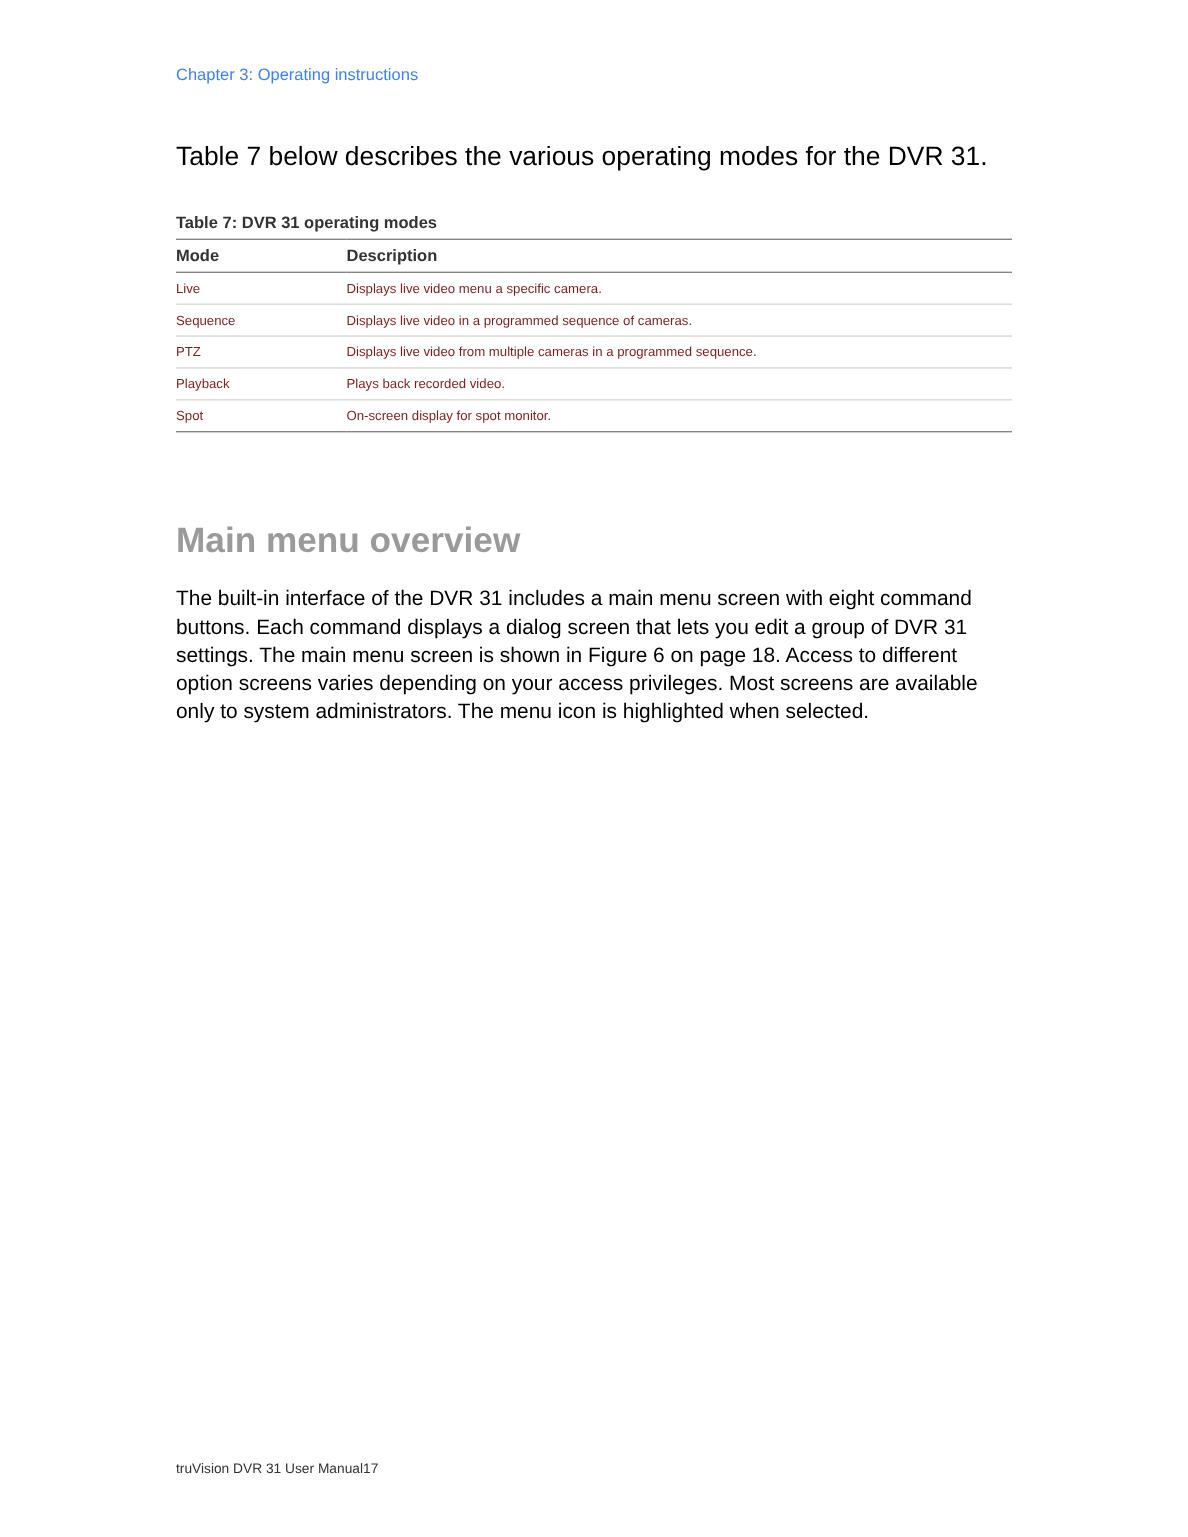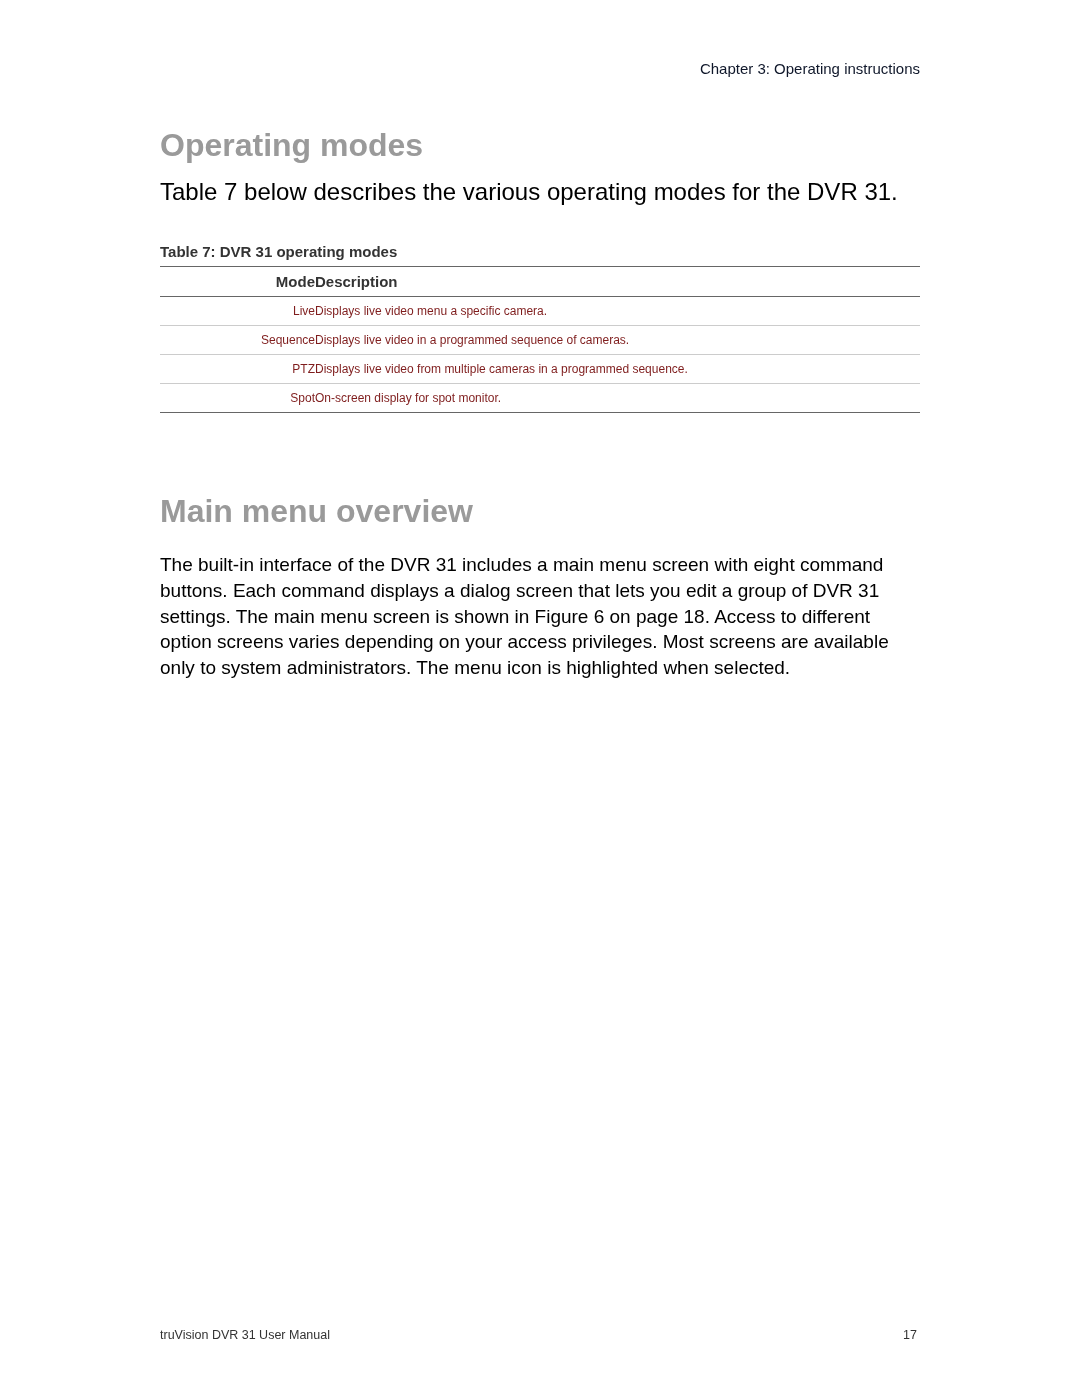--- a/index.html
+++ b/index.html
@@ -12,23 +12,22 @@
       height: 1397px;
       background: #ffffff;
       font-family: Arial, Helvetica, sans-serif;
       color: #000000;
       position: relative;
     }
     .page {
       padding: 60px 160px 60px 160px;
     }
     .chapter-header {
-      text-align: right;
       font-size: 15px;
-      color: #0f172a;
+      color: #3b82f6;
       margin-bottom: 50px;
     }
     .section-heading {
       font-size: 32px;
       font-weight: bold;
       color: #9a9a9a;
       margin-bottom: 12px;
     }
     .section-heading-2 {
       font-size: 32px;
@@ -72,40 +71,37 @@
       color: #7f1d1d;
       padding: 7px 0;
       border-bottom: 1px solid #cccccc;
       vertical-align: top;
     }
     table tbody tr:last-child td {
       border-bottom: 1px solid #666666;
     }
     .col-mode {
       width: 155px;
-      text-align: right;
     }
     .footer {
       position: absolute;
       bottom: 55px;
       left: 160px;
       right: 163px;
       display: flex;
-      justify-content: space-between;
       font-size: 12.5px;
       color: #333333;
     }
   </style>
 </head>
 <body>
 
 <div class="page">
   <div class="chapter-header">Chapter 3: Operating instructions</div>
 
-  <h2 class="section-heading">Operating modes</h2>
   <p class="intro-text">Table 7 below describes the various operating modes for the DVR 31.</p>
 
   <div class="table-caption">Table 7: DVR 31 operating modes</div>
   <table>
     <thead>
       <tr>
         <th class="col-mode">Mode</th>
         <th>Description</th>
       </tr>
     </thead>
@@ -116,20 +112,24 @@
       </tr>
       <tr>
         <td class="col-mode">Sequence</td>
         <td>Displays live video in a programmed sequence of cameras.</td>
       </tr>
       <tr>
         <td class="col-mode">PTZ</td>
         <td>Displays live video from multiple cameras in a programmed sequence.</td>
       </tr>
       <tr>
+        <td class="col-mode">Playback</td>
+        <td>Plays back recorded video.</td>
+      </tr>
+      <tr>
         <td class="col-mode">Spot</td>
         <td>On-screen display for spot monitor.</td>
       </tr>
     </tbody>
   </table>
 
   <h2 class="section-heading-2">Main menu overview</h2>
   <p class="body-text">The built-in interface of the DVR 31 includes a main menu screen with eight command buttons. Each command displays a dialog screen that lets you edit a group of DVR 31 settings. The main menu screen is shown in Figure 6 on page 18. Access to different option screens varies depending on your access privileges. Most screens are available only to system administrators. The menu icon is highlighted when selected.</p>
 </div>
 

